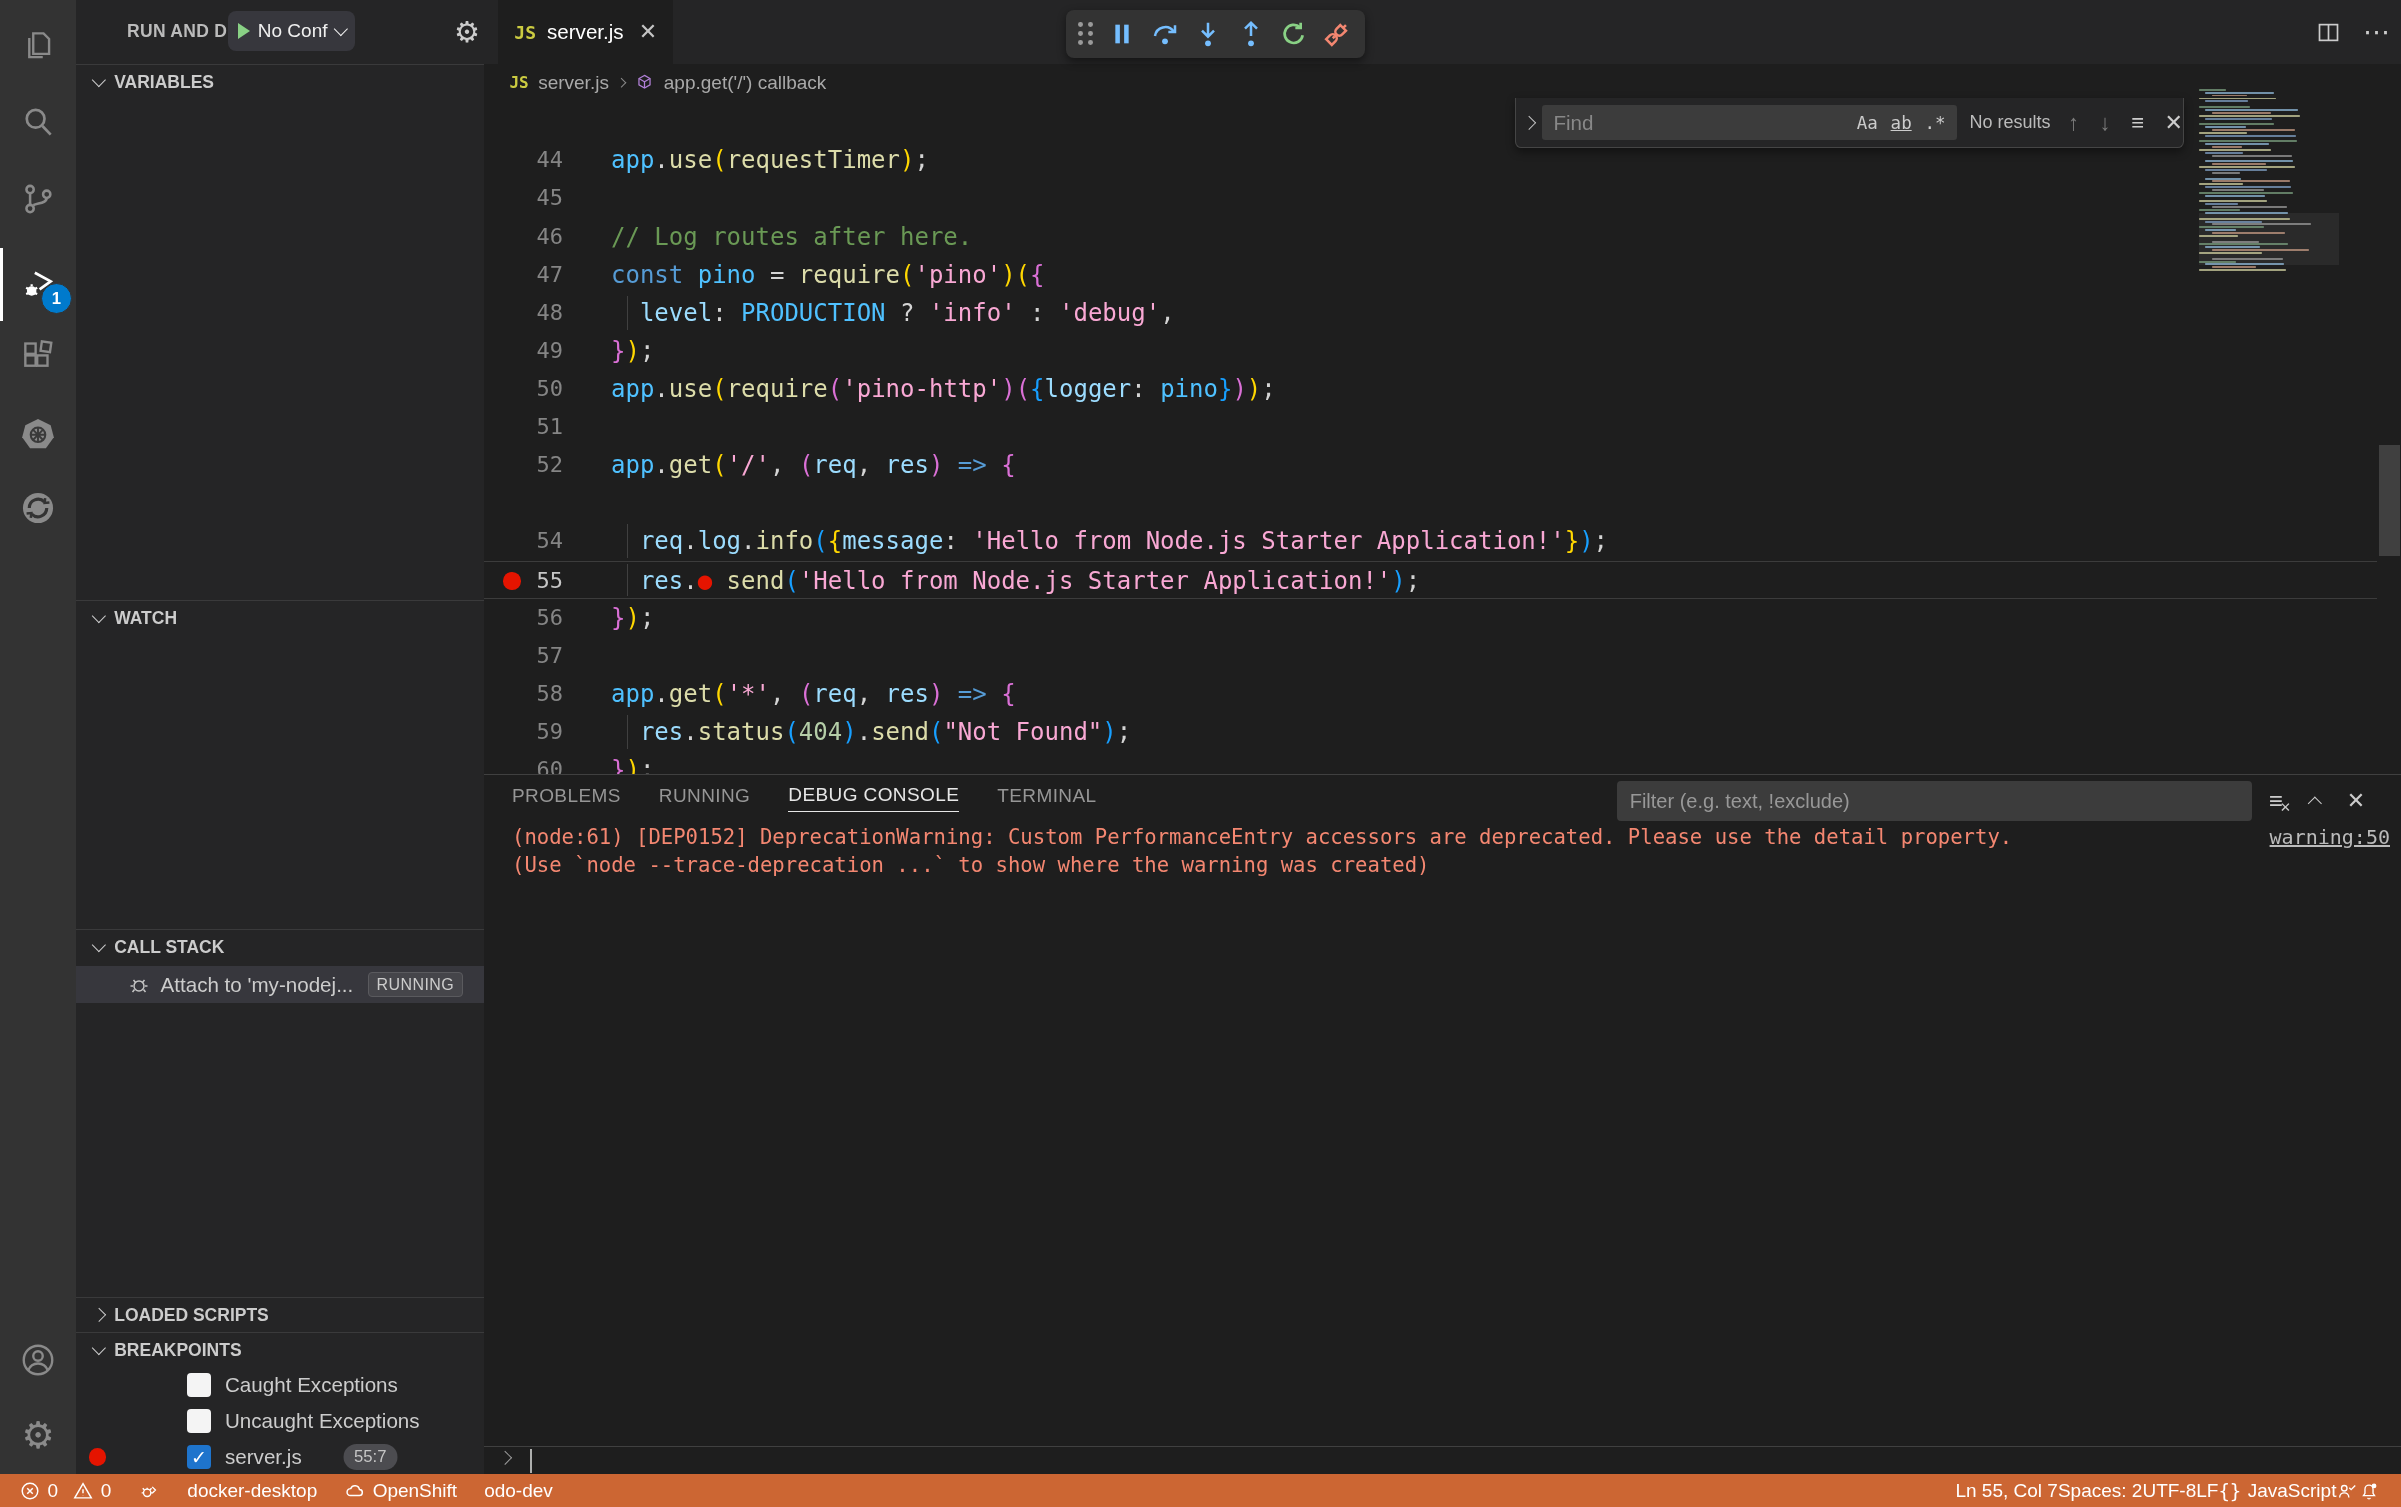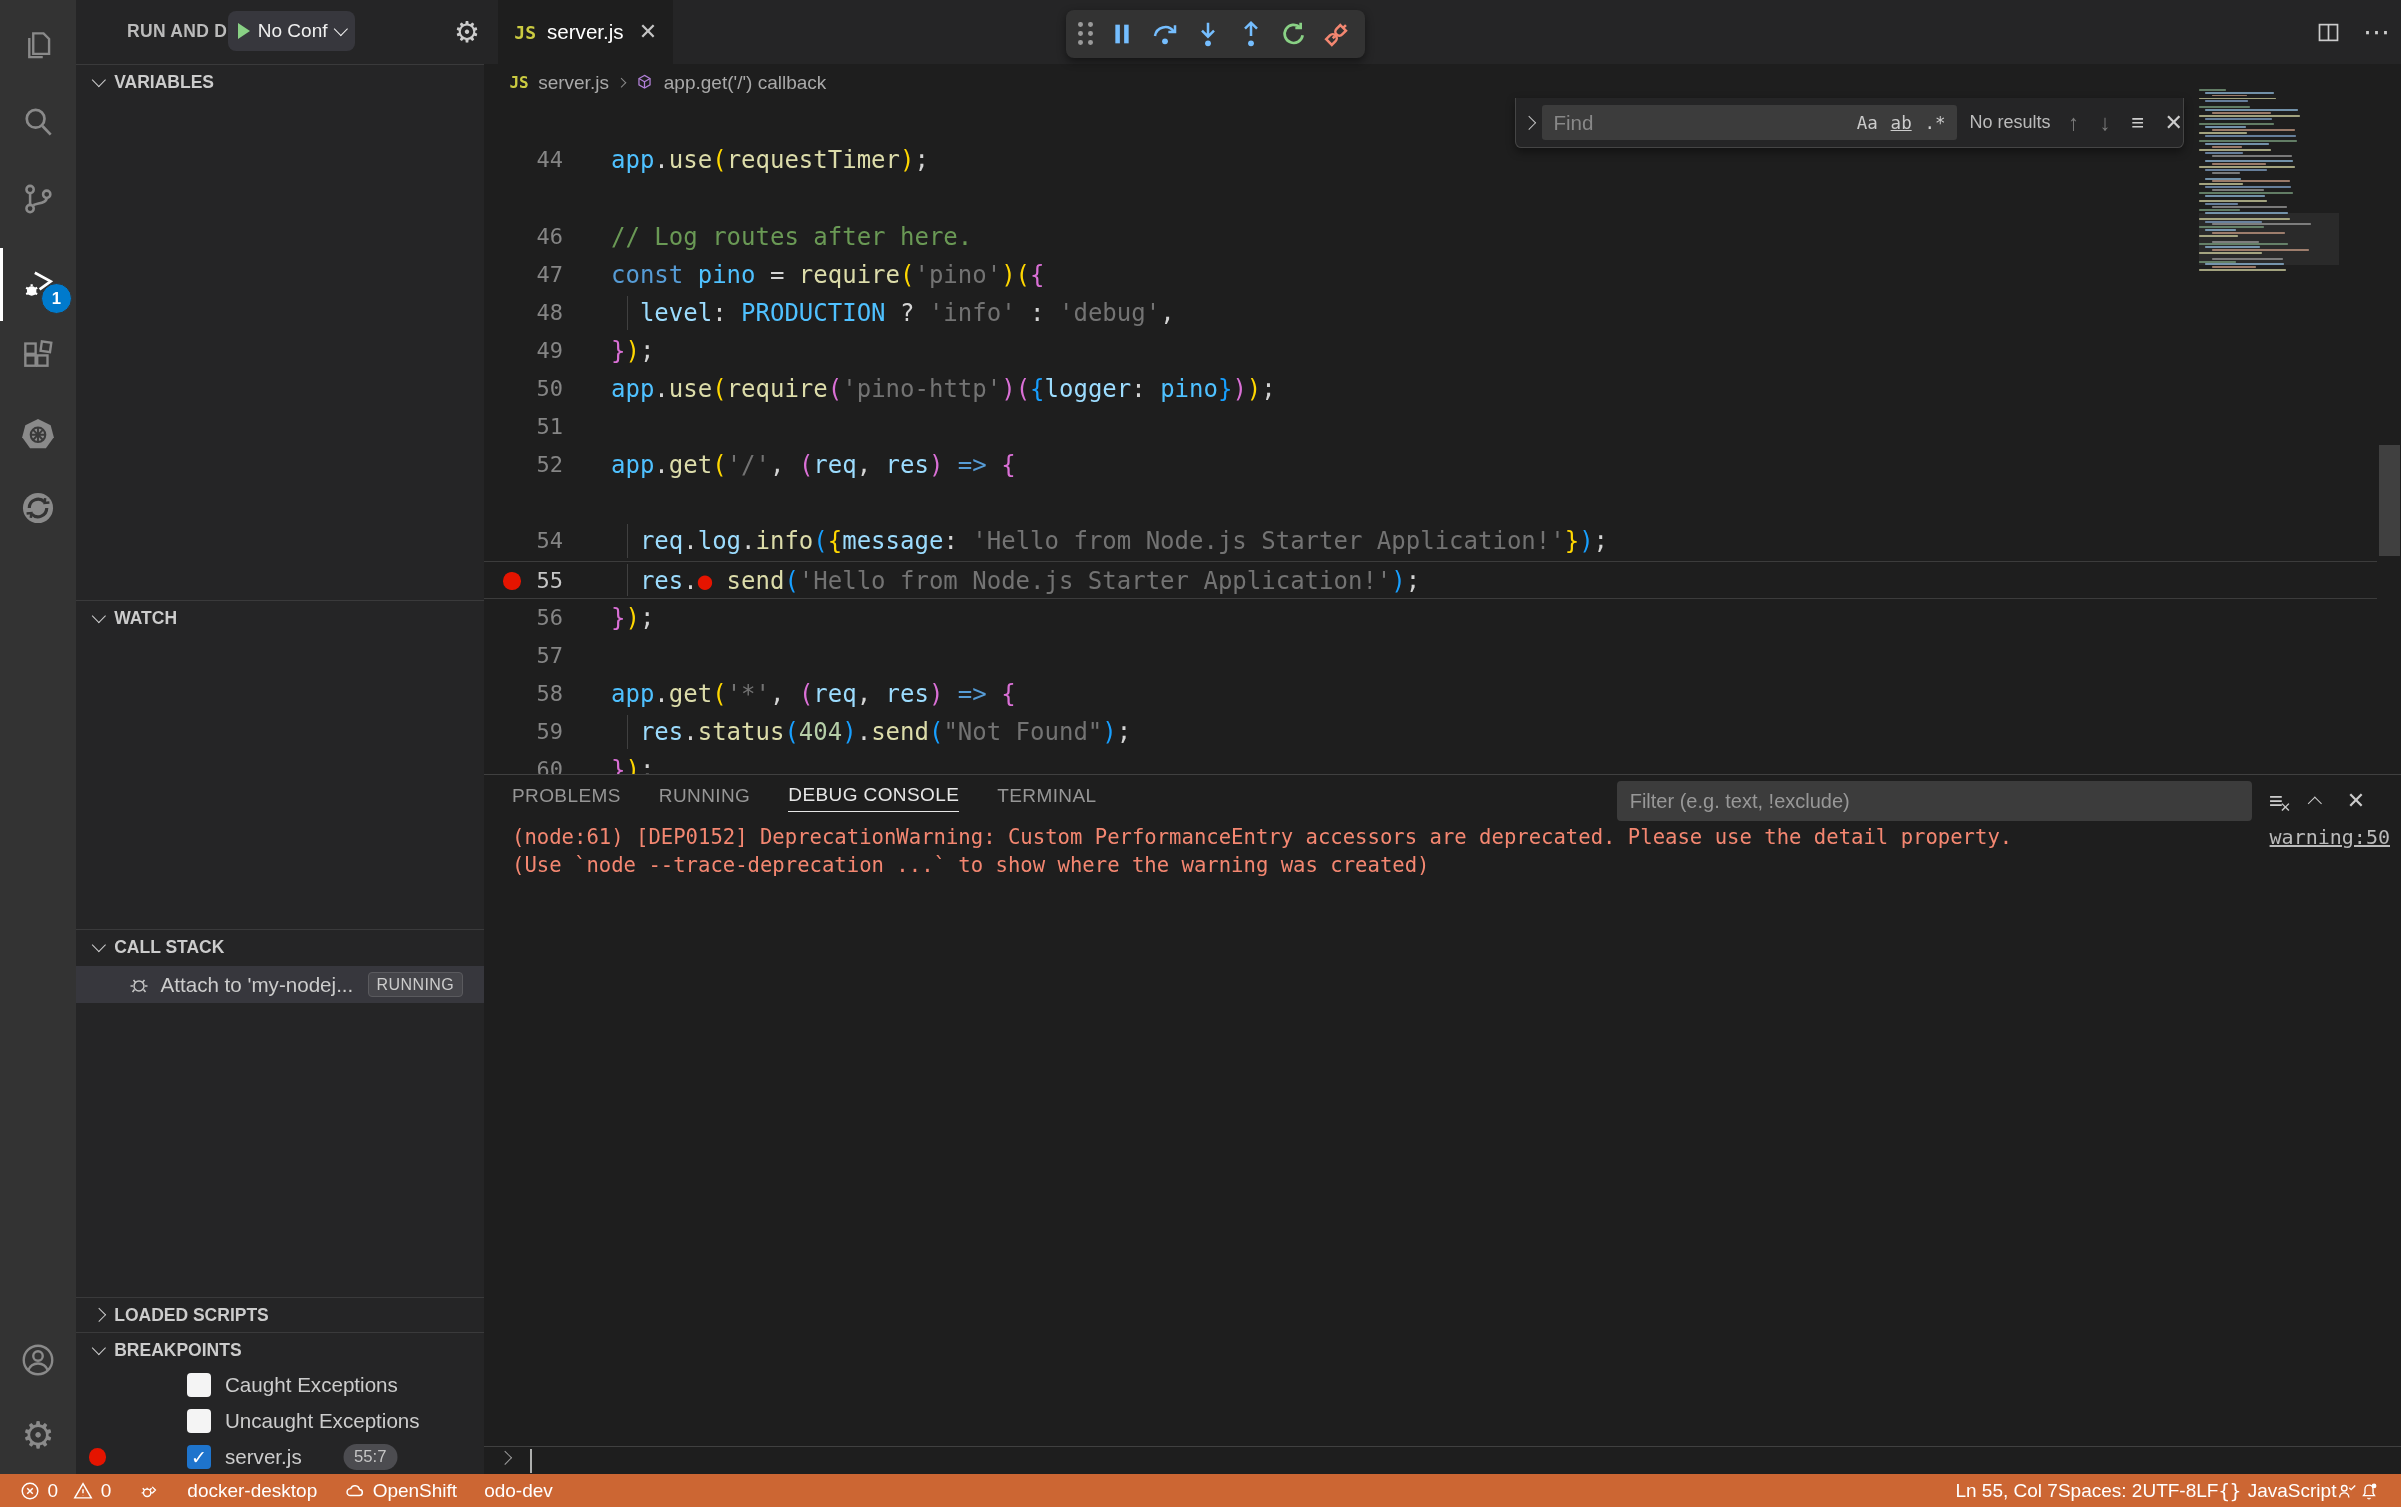--- a/index.html
+++ b/index.html
@@ -55,21 +55,21 @@
   .breadcrumb .chev{width:6.4px;height:6.4px;border-width:1.6px;color:#8a8a8a;}
   .code-lines{position:absolute;left:0;top:100px;right:24px;bottom:0;overflow:hidden;font-family:"DejaVu Sans Mono",monospace;font-size:24px;}
   .code-row{position:absolute;left:0;right:0;height:38px;line-height:38px;white-space:pre;box-sizing:border-box;}
   .code-row.active{border-top:1.2px solid #3c3c3c;border-bottom:1.2px solid #3c3c3c;}
   .ln{position:absolute;left:0;width:79px;text-align:right;color:#858585;font-size:22px;}
   .code-row.active .ln{color:#c6c6c6;}
   .gutter-bp{position:absolute;left:19px;top:10.3px;width:17.5px;height:17.5px;border-radius:50%;background:#E51400;}
   .codetxt{position:absolute;left:127px;}
   .indent-guide{position:absolute;left:143px;top:2.4px;bottom:2.4px;width:1.2px;background:#404040;}
   .tk-cm{color:#6A9955}.tk-kw{color:#569CD6}.tk-var{color:#9CDCFE}.tk-const{color:#4FC1FF}
-  .tk-fn{color:#DCDCAA}.tk-str{color:#737373}.tk-pun{color:#D4D4D4}.tk-num{color:#B5CEA8}
+  .tk-fn{color:#DCDCAA}.tk-str{color:#f9a8d4}.tk-pun{color:#D4D4D4}.tk-num{color:#B5CEA8}
   .tk-b1{color:#FFD700}.tk-b2{color:#DA70D6}.tk-b3{color:#179FFF}
   .tk-dot{color:#E51400;}
   .minimap{position:absolute;left:1715px;top:89px;width:140px;height:492px;}
   .mm-bar{position:absolute;height:1.8px;border-radius:0.8px;opacity:.75;}
   .mm-view{position:absolute;left:0;right:0;top:124px;height:52px;background:rgba(121,121,121,.14);}
   .scrollbar{position:absolute;right:0;top:64px;width:23px;bottom:0;}
   .sb-thumb{position:absolute;left:0.8px;top:381px;width:21.4px;height:111px;background:rgba(121,121,121,.38);}
 
   
   .dbg-toolbar{position:absolute;left:1066px;top:9.5px;width:286px;height:48px;background:#333333;border-radius:8px;
@@ -265,20 +265,21 @@
       <span>server.js</span>
       <span class="chev right"></span>
       <svg viewBox="0 0 24 24" width="19" height="19" fill="none" stroke="#B180D7" stroke-width="1.6">
           <path d="M12 3l7 4v8l-7 4-7-4V7z"></path>
           <path d="M5 7l7 4 7-4M12 11v8"></path>
         </svg>
       <span>app.get('/') callback</span>
     </div>
     <div class="code-lines" id="code-lines">
         <div class="code-row" style="top: 41px;"><span class="ln">44</span><span class="codetxt"><span class="tk-const">app</span><span class="tk-pun">.</span><span class="tk-fn">use</span><span class="tk-b1">(</span><span class="tk-fn">requestTimer</span><span class="tk-b1">)</span><span class="tk-pun">;</span></span></div>
+        <div class="code-row" style="top: 79px;"><span class="ln">45</span><span class="codetxt"></span></div>
         <div class="code-row" style="top: 118px;"><span class="ln">46</span><span class="codetxt"><span class="tk-cm">// Log routes after here.</span></span></div>
         <div class="code-row" style="top: 156px;"><span class="ln">47</span><span class="codetxt"><span class="tk-kw">const </span><span class="tk-const">pino</span><span class="tk-pun"> = </span><span class="tk-fn">require</span><span class="tk-b1">(</span><span class="tk-str">'pino'</span><span class="tk-b1">)(</span><span class="tk-b2">{</span></span></div>
         <div class="code-row" style="top: 194px;"><span class="ln">48</span><span class="indent-guide"></span><span class="codetxt"><span class="tk-var">  level</span><span class="tk-pun">: </span><span class="tk-const">PRODUCTION</span><span class="tk-pun"> ? </span><span class="tk-str">'info'</span><span class="tk-pun"> : </span><span class="tk-str">'debug'</span><span class="tk-pun">,</span></span></div>
         <div class="code-row" style="top: 232px;"><span class="ln">49</span><span class="codetxt"><span class="tk-b2">}</span><span class="tk-b1">)</span><span class="tk-pun">;</span></span></div>
         <div class="code-row" style="top: 270px;"><span class="ln">50</span><span class="codetxt"><span class="tk-const">app</span><span class="tk-pun">.</span><span class="tk-fn">use</span><span class="tk-b1">(</span><span class="tk-fn">require</span><span class="tk-b2">(</span><span class="tk-str">'pino-http'</span><span class="tk-b2">)(</span><span class="tk-b3">{</span><span class="tk-var">logger</span><span class="tk-pun">: </span><span class="tk-const">pino</span><span class="tk-b3">}</span><span class="tk-b2">)</span><span class="tk-b1">)</span><span class="tk-pun">;</span></span></div>
         <div class="code-row" style="top: 308px;"><span class="ln">51</span><span class="codetxt"></span></div>
         <div class="code-row" style="top: 346px;"><span class="ln">52</span><span class="codetxt"><span class="tk-const">app</span><span class="tk-pun">.</span><span class="tk-fn">get</span><span class="tk-b1">(</span><span class="tk-str">'/'</span><span class="tk-pun">, </span><span class="tk-b2">(</span><span class="tk-var">req</span><span class="tk-pun">, </span><span class="tk-var">res</span><span class="tk-b2">)</span><span class="tk-kw"> =&gt; </span><span class="tk-b2">{</span></span></div>
         <div class="code-row" style="top: 422px;"><span class="ln">54</span><span class="indent-guide"></span><span class="codetxt"><span class="tk-var">  req</span><span class="tk-pun">.</span><span class="tk-var">log</span><span class="tk-pun">.</span><span class="tk-fn">info</span><span class="tk-b3">(</span><span class="tk-b1">{</span><span class="tk-var">message</span><span class="tk-pun">: </span><span class="tk-str">'Hello from Node.js Starter Application!'</span><span class="tk-b1">}</span><span class="tk-b3">)</span><span class="tk-pun">;</span></span></div>
         <div class="code-row active" style="top: 461px;"><span class="ln">55</span><span class="gutter-bp"></span><span class="indent-guide"></span><span class="codetxt"><span class="tk-var">  res</span><span class="tk-pun">.</span><span class="tk-dot">●</span><span class="tk-fn"> send</span><span class="tk-b3">(</span><span class="tk-str">'Hello from Node.js Starter Application!'</span><span class="tk-b3">)</span><span class="tk-pun">;</span></span></div>
         <div class="code-row" style="top: 499px;"><span class="ln">56</span><span class="codetxt"><span class="tk-b2">}</span><span class="tk-b1">)</span><span class="tk-pun">;</span></span></div>

